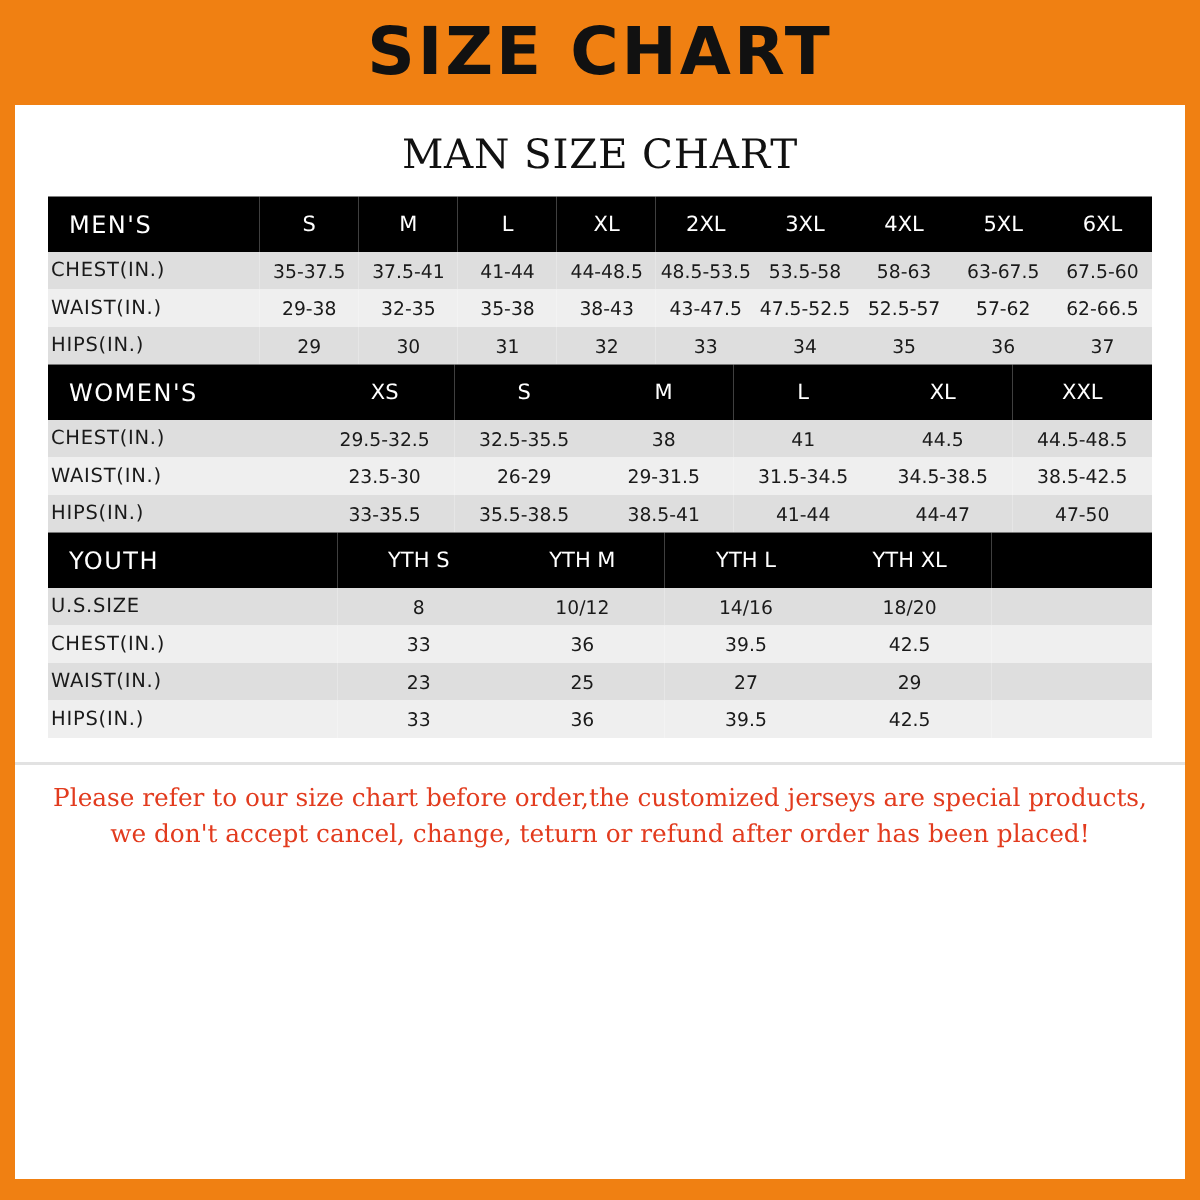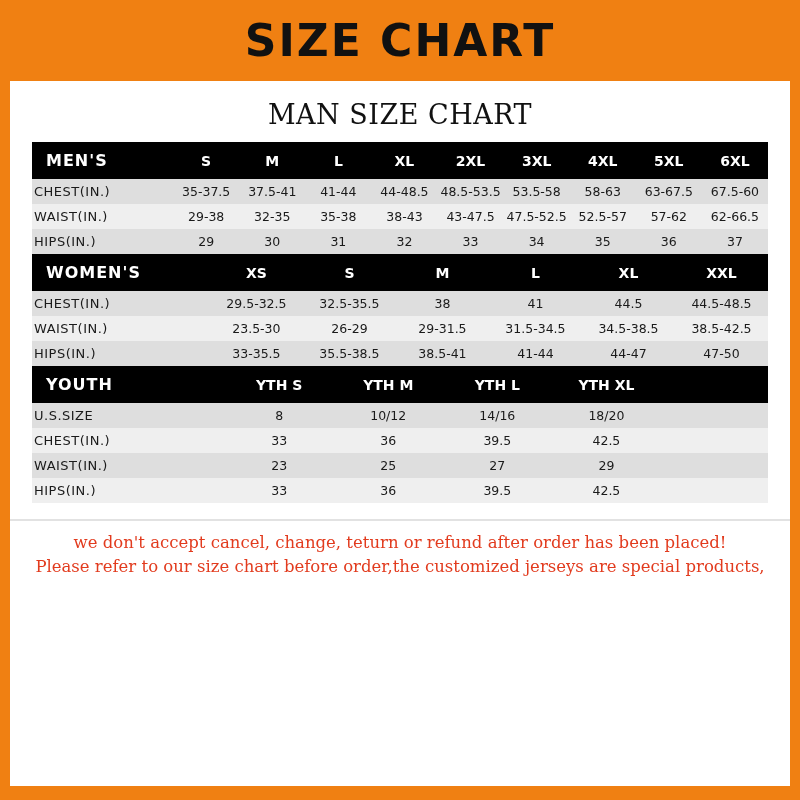--- a/index.html
+++ b/index.html
@@ -17,21 +17,21 @@
     width: 800px;
     height: 800px;
     position: relative;
     background: #ffffff;
     box-sizing: border-box;
     border-left: 10px solid #f08012;
     border-right: 10px solid #f08012;
   }
   .header-band {
     background: #f08012;
-    height: 81px;
+    height: 70px;
     display: flex;
     align-items: center;
     justify-content: center;
     margin: 0 -10px;
   }
   .header-title {
     font-family: "DejaVu Sans", sans-serif;
     font-weight: bold;
     font-size: 44px;
     letter-spacing: 2px;
@@ -59,21 +59,21 @@
     text-align: center;
     font-size: 12.5px;
     color: #1a1a1a;
     padding: 5px 2px;
     font-family: "DejaVu Sans", sans-serif;
   }
   table.chart thead th {
     background: #000000;
     color: #ffffff;
     font-size: 14px;
-    font-weight: bold;
+    font-weight: normal;
     padding: 9px 2px;
   }
   table.chart thead th.rowlabel {
     text-align: left;
     padding-left: 14px;
     font-size: 16px;
     letter-spacing: 1px;
   }
   table.chart tbody td.rowlabel {
     text-align: left;
@@ -262,18 +262,18 @@
           <td>36</td>
           <td>39.5</td>
           <td>42.5</td>
           <td></td>
         </tr>
       </tbody>
     </table>
   </div>
 
   <div class="footer-note">
+    <div>Please refer to our size chart before order,the customized jerseys are special products,</div>
     <div>we don't accept cancel, change, teturn or refund after order has been placed!</div>
-    <div>Please refer to our size chart before order,the customized jerseys are special products,</div>
   </div>
 
   <div class="bottom-band"></div>
 </div>
 
 </body></html>

